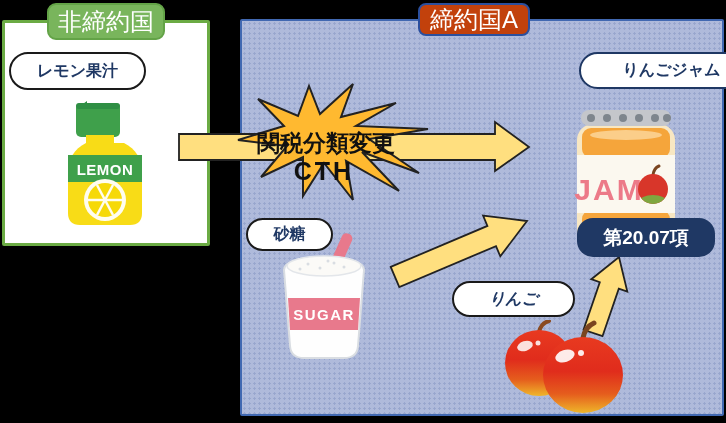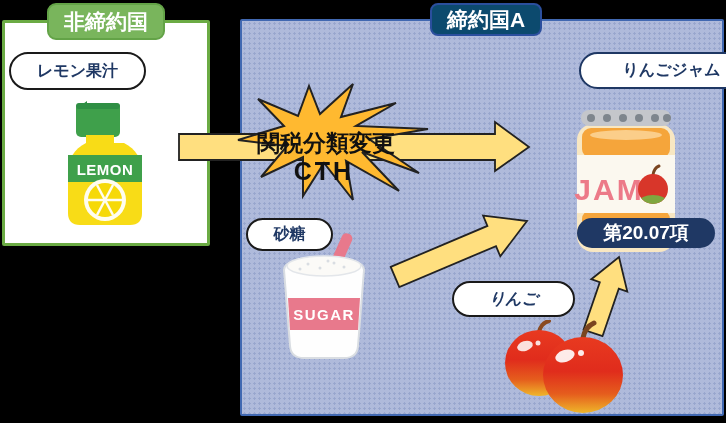--- a/index.html
+++ b/index.html
@@ -15,46 +15,46 @@
   .right-box{
     position:absolute;left:240px;top:19px;width:480px;height:393px;
     background-color:#afbadb;
     background-image:radial-gradient(rgba(110,130,180,.35) 1px,transparent 1.3px);
     background-size:5px 5px;
     border:2px solid #4168b1;border-radius:2px;z-index:1;
   }
   
   .tag{
     position:absolute;display:flex;align-items:center;justify-content:center;
-    font-weight:bold;font-size:21px;color:#ffffff;white-space:nowrap;z-index:12;
+    font-weight:normal;font-size:24px;color:#ffffff;white-space:nowrap;z-index:12;
   }
   .tag-green{left:47px;top:3px;width:114px;height:33px;background:#79b55c;
     border:2px solid #63a347;border-radius:9px;}
-  .tag-blue{left:418px;top:3px;width:108px;height:29px;background:#0c4a6e;
-    border:2px solid #2b4f9e;border-radius:8px;margin-left:12px;}
+  .tag-blue{left:418px;top:3px;width:108px;height:29px;background:#c2410c;
+    border:2px solid #2b4f9e;border-radius:8px;}
   
   .pill{
     position:absolute;display:flex;align-items:center;justify-content:center;
     background:#ffffff;border-radius:22px;font-weight:bold;font-size:16px;
     color:#1f3864;white-space:nowrap;z-index:10;
   }
   .pill-dark{border:2.5px solid #1a1a1a;}
   .pill-navy{border:2.5px solid #1f3864;}
   .pill-lemon{left:9px;top:52px;width:133px;height:34px;}
   .pill-jam{left:539px;top:52px;width:181px;height:33px;margin-left:40px;}
   .pill-sugar{left:246px;top:218px;width:83px;height:29px;}
   .pill-apple{left:452px;top:281px;width:119px;height:32px;font-style:italic;}
   
   .hs{
     position:absolute;display:flex;align-items:center;justify-content:center;
     background:#1f3864;color:#ffffff;font-weight:bold;font-size:19px;
     border-radius:16px;white-space:nowrap;z-index:11;
   }
   .hs-2009{left:49px;top:209px;width:146px;height:29px;}
-  .hs-2007{left:577px;top:218px;width:138px;height:30px;text-align:center;}
+  .hs-2007{left:577px;top:218px;width:138px;height:39px;text-align:center;}
   
   .overlay{position:absolute;left:0;top:0;z-index:5;}
   .art{position:absolute;z-index:6;}
   .art-bottle{left:62px;top:97px;}
   .art-jar{left:574px;top:108px;}
   .art-sugar{left:276px;top:232px;}
   .art-apples{left:501px;top:320px;}
   .burst-text{font-weight:bold;fill:#111111;}
 </style>
 </head>

